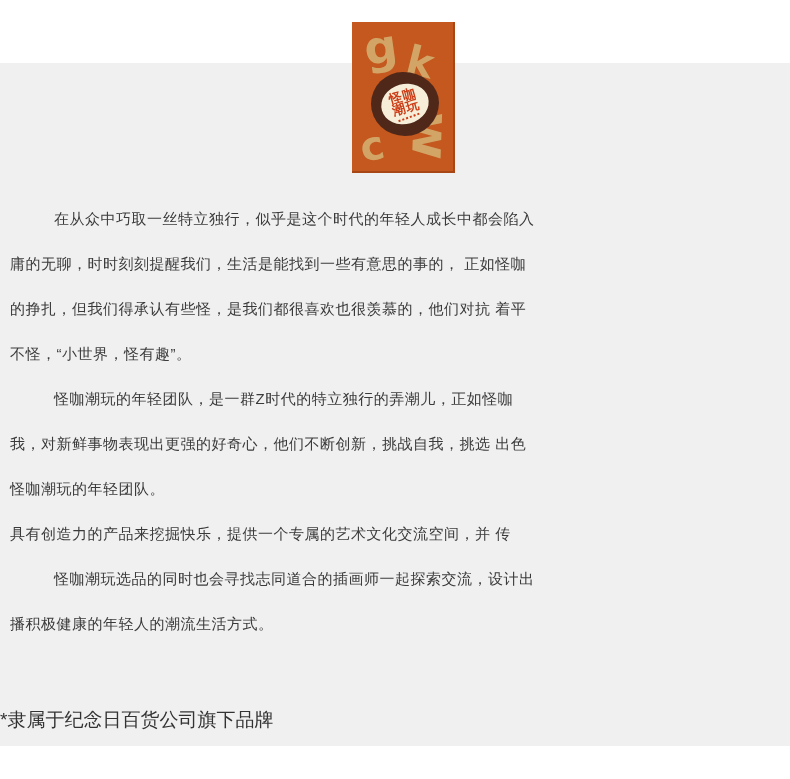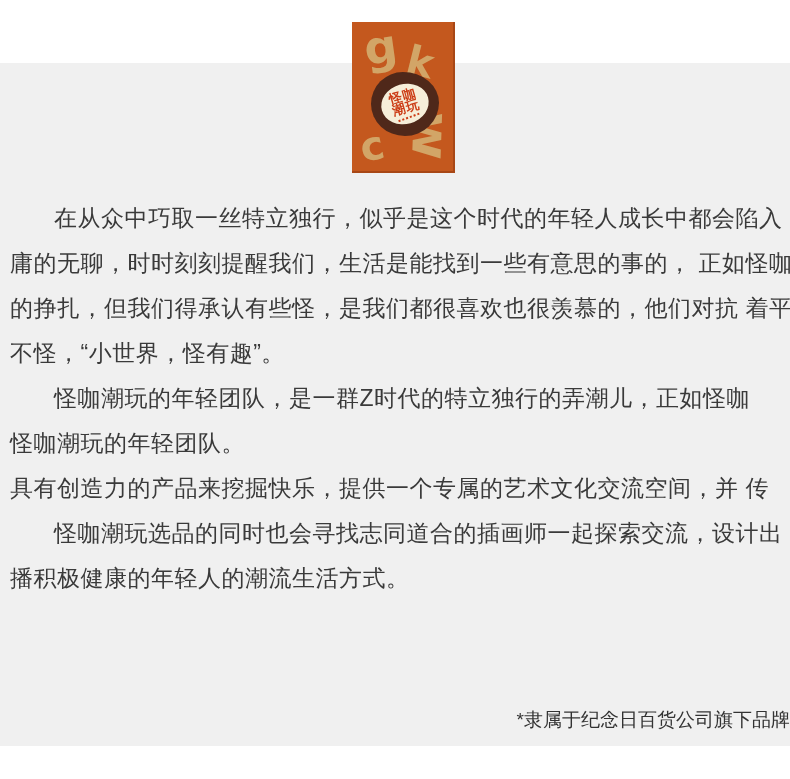--- a/index.html
+++ b/index.html
@@ -71,34 +71,34 @@
     transform:rotate(-4deg);
   }
   
   .content {
     position:absolute;
     left:10px; top:196px;
     width:772px;
     z-index:1;
   }
   .line {
-    font-size:23px;
+    font-size:15px;
     line-height:45px;
     height:45px;
     color:#3a3a3a;
     letter-spacing:0.5px;
     white-space:nowrap;
   }
   .line.first { text-indent:44px; }
   
   .footer-note {
     position:absolute;
     left:0; top:704px;
     width:790px;
-    text-align:right;
+    text-align:left;
     font-size:19px;
     line-height:32px;
     color:#333333;
     z-index:1;
   }
 </style>
 </head>
 <body>
 
 <div class="panel"></div>
@@ -116,19 +116,20 @@
     </div>
   </div>
 </div>
 
 <div class="content">
   <div class="line first">在从众中巧取一丝特立独行，似乎是这个时代的年轻人成长中都会陷入</div>
   <div class="line">庸的无聊，时时刻刻提醒我们，生活是能找到一些有意思的事的， 正如怪咖</div>
   <div class="line">的挣扎，但我们得承认有些怪，是我们都很喜欢也很羡慕的，他们对抗 着平</div>
   <div class="line">不怪，“小世界，怪有趣”。</div>
   <div class="line first">怪咖潮玩的年轻团队，是一群Z时代的特立独行的弄潮儿，正如怪咖</div>
+  <div class="line">我，对新鲜事物表现出更强的好奇心，他们不断创新，挑战自我，挑选 出色</div>
   <div class="line">怪咖潮玩的年轻团队。</div>
   <div class="line">具有创造力的产品来挖掘快乐，提供一个专属的艺术文化交流空间，并 传</div>
   <div class="line first">怪咖潮玩选品的同时也会寻找志同道合的插画师一起探索交流，设计出</div>
   <div class="line">播积极健康的年轻人的潮流生活方式。</div>
 </div>
 
 <div class="footer-note">*隶属于纪念日百货公司旗下品牌</div>
 
 </body></html>

